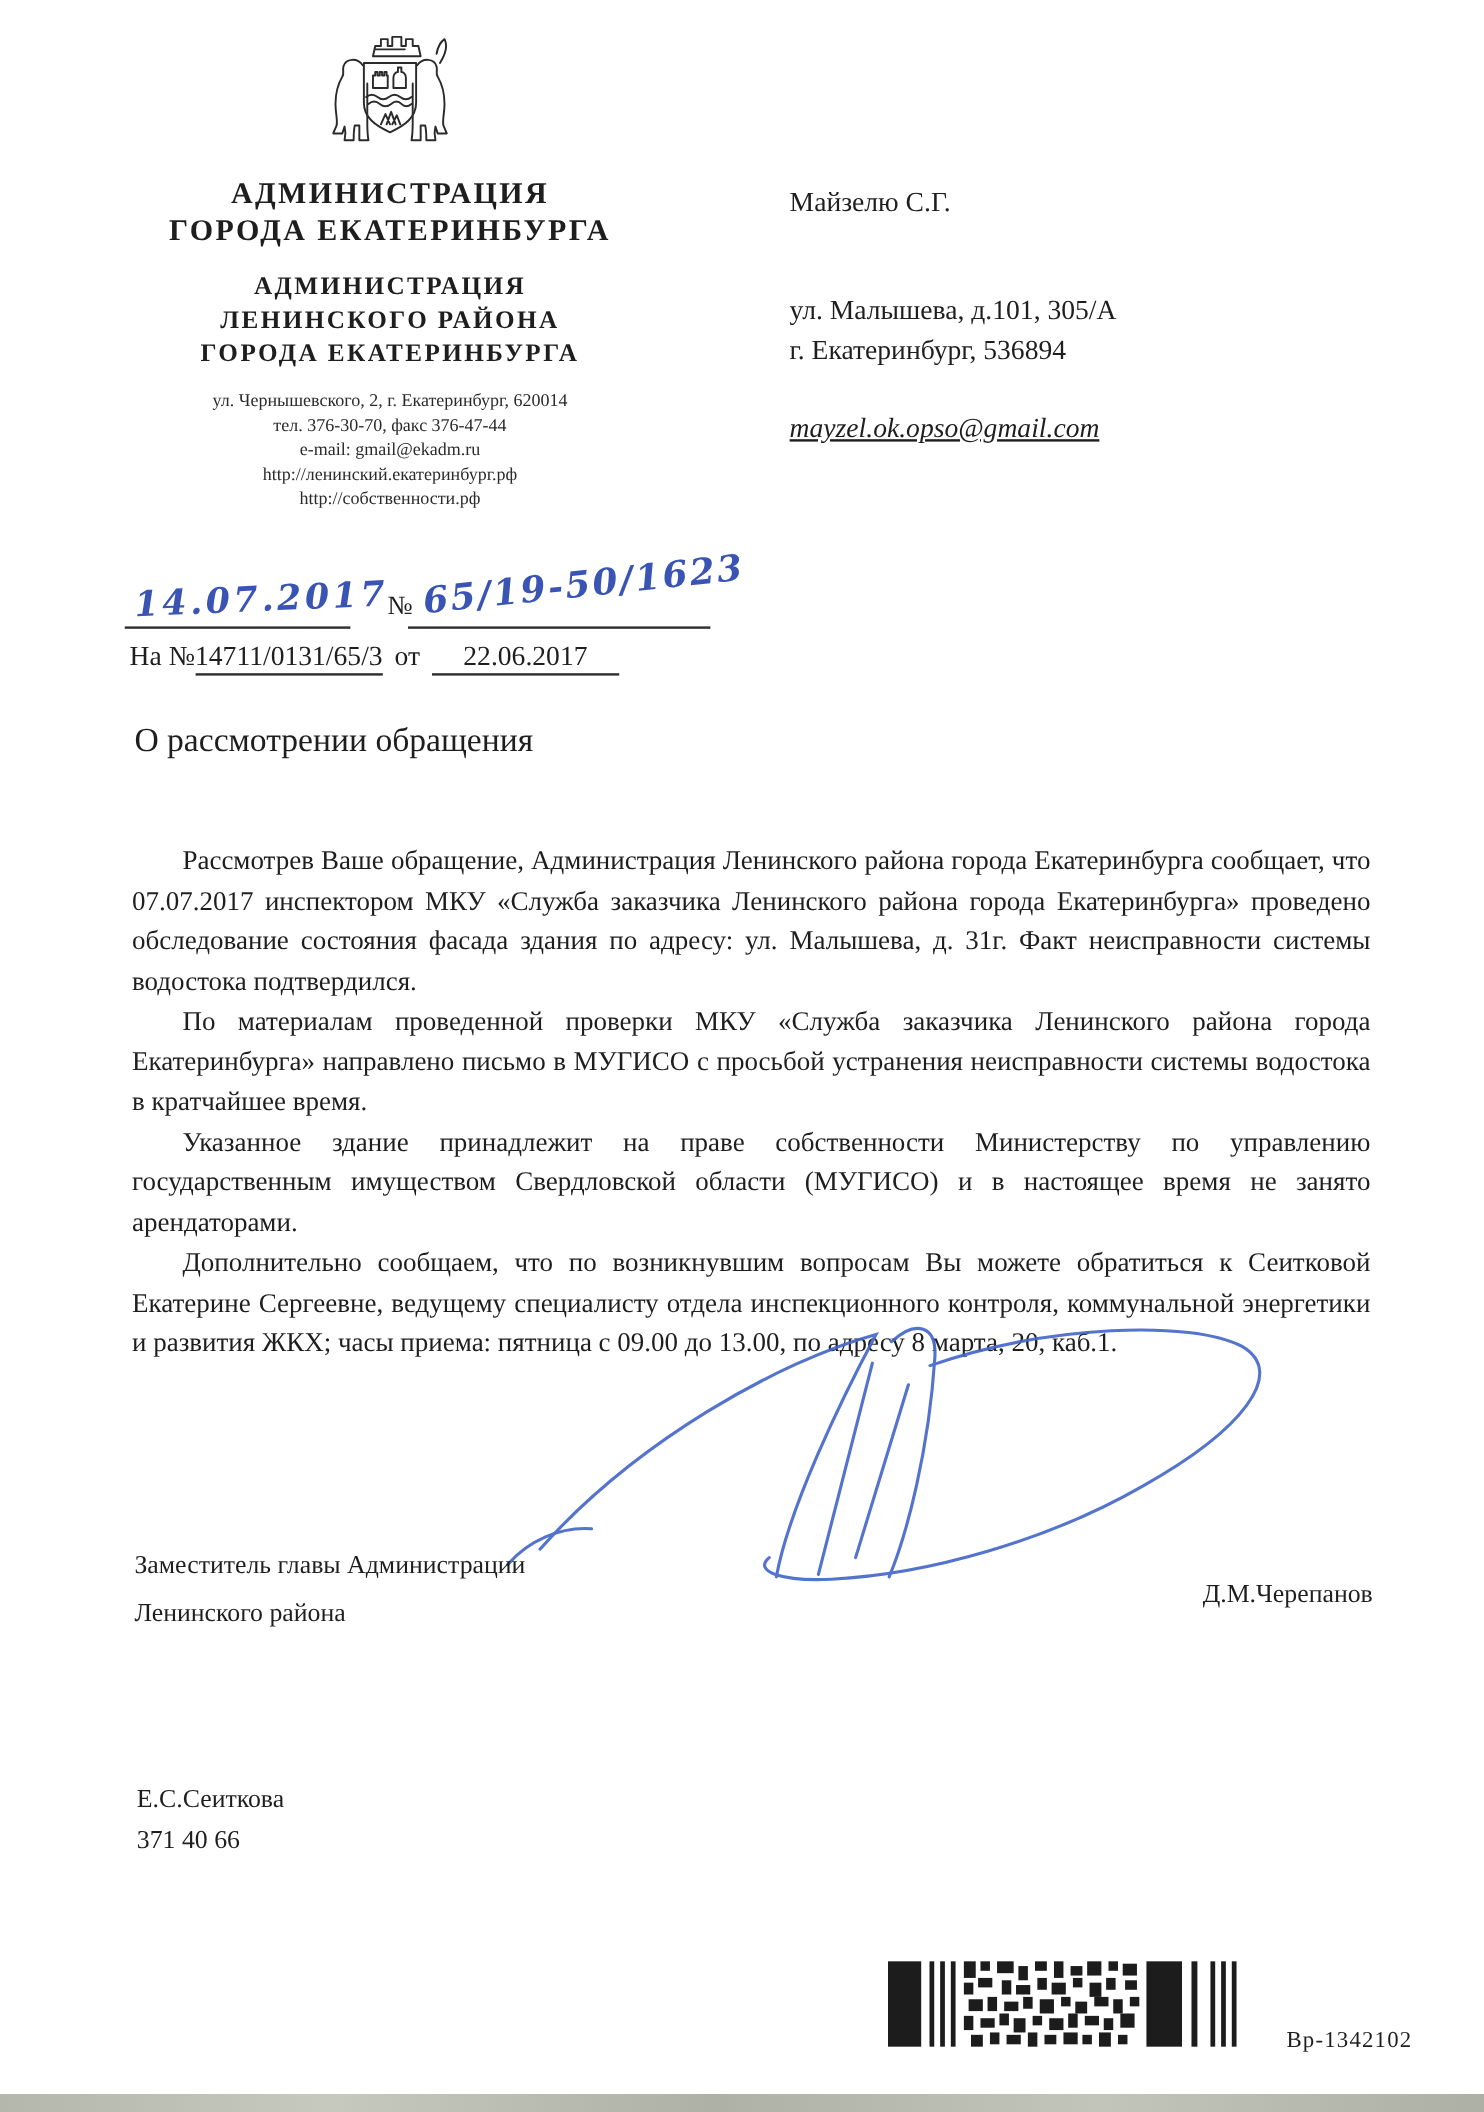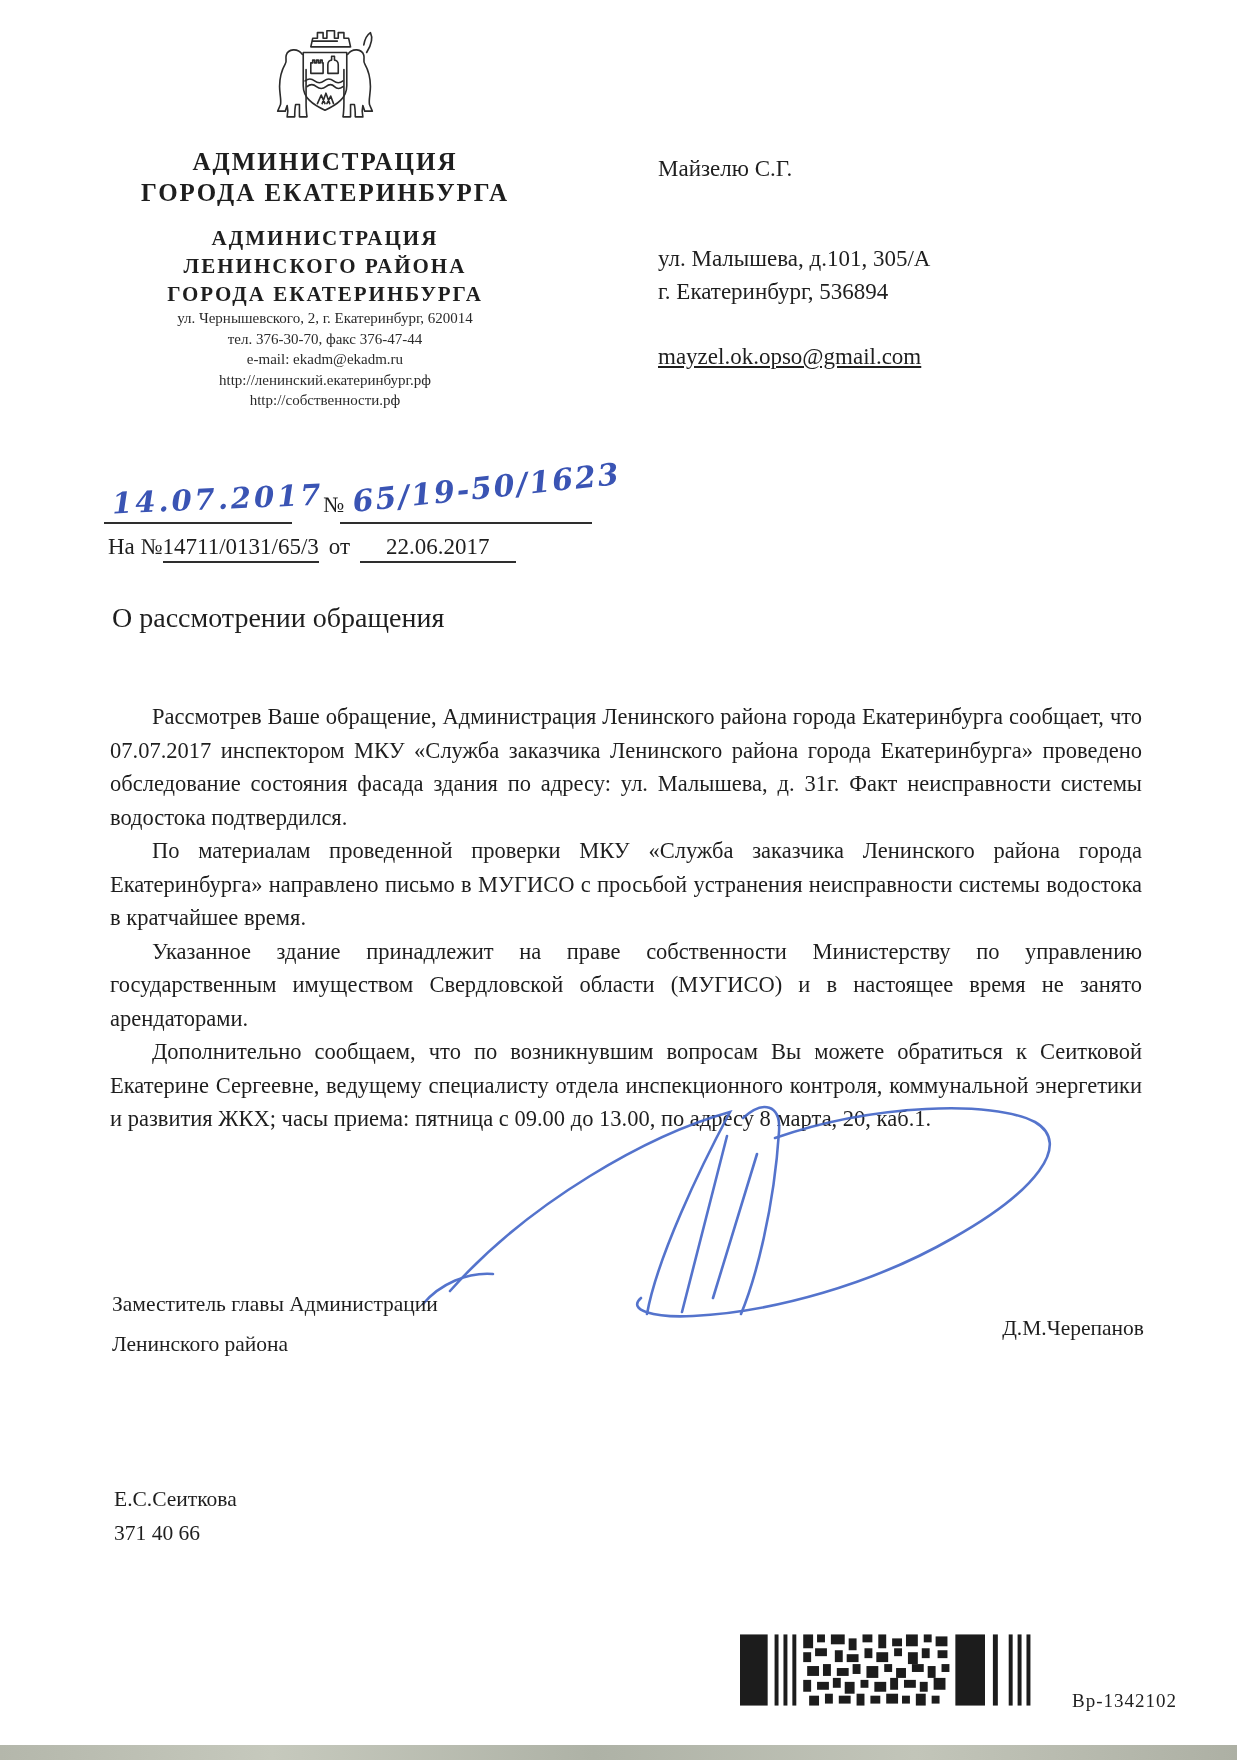--- a/index.html
+++ b/index.html
@@ -8,25 +8,25 @@
     position:relative; width:1237px; height:1760px; margin:0 auto;
     background:#ffffff; overflow:hidden;
     font-family:"Liberation Serif", serif; color:#1e1e1e;
   }
   
   .header-left { position:absolute; left:95px; top:26px; width:460px; text-align:center; }
   .emblem { display:block; margin:0 auto 14px auto; }
   .ln { fill:none; stroke:#2b2b2b; stroke-width:1.7; stroke-linejoin:round; stroke-linecap:round; }
   .org-city { font-weight:bold; font-size:25px; letter-spacing:2px; line-height:31px; margin-top:4px; }
   .org-district { font-weight:bold; font-size:21px; letter-spacing:2px; line-height:28px; margin-top:16px; }
-  .contact { font-size:15px; line-height:20.5px; color:#2a2a2a; }
+  .contact { font-size:15px; line-height:20.5px; margin-top:16px; color:#2a2a2a; }
   
   .recipient { position:absolute; left:658px; top:152px; font-size:23px; line-height:33px; }
   .recipient .name { margin-bottom:57px; }
-  .recipient .email { margin-top:32px; text-decoration:underline; }
+  .recipient .email { margin-top:32px; text-decoration:underline;font-style:italic; }
   
   .hand { position:absolute; color:#3a54b4; font-style:italic; font-weight:bold;
           font-family:"DejaVu Serif", serif; white-space:nowrap; }
   .hand-date { left:112px; top:482px; font-size:29px; letter-spacing:3px; transform:rotate(-2.5deg); }
   .hand-num  { left:352px; top:470px; font-size:30px; letter-spacing:2px; transform:rotate(-6deg); }
   .no-sign { position:absolute; left:323px; top:492px; font-size:22px; }
   .uline-1 { position:absolute; left:104px; top:522px; width:188px; border-top:2px solid #2e2e2e; }
   .uline-2 { position:absolute; left:340px; top:522px; width:252px; border-top:2px solid #2e2e2e; }
   .reply-row { position:absolute; left:108px; top:534px; font-size:23px; white-space:nowrap; }
   .reply-row .u { border-bottom:2px solid #2e2e2e; padding-bottom:2px; }
@@ -80,21 +80,21 @@
       <div>ГОРОДА ЕКАТЕРИНБУРГА</div>
     </div>
     <div class="org-district">
       <div>АДМИНИСТРАЦИЯ</div>
       <div>ЛЕНИНСКОГО РАЙОНА</div>
       <div>ГОРОДА ЕКАТЕРИНБУРГА</div>
     </div>
     <div class="contact">
       <div>ул. Чернышевского, 2, г. Екатеринбург, 620014</div>
       <div>тел. 376-30-70, факс 376-47-44</div>
-      <div>e-mail: ekadm@ekadm.ru</div>
+      <div>e-mail: gmail@ekadm.ru</div>
       <div>http://ленинский.екатеринбург.рф</div>
       <div>http://собственности.рф</div>
     </div>
   </div>
 
   <div class="recipient">
     <div class="name">Майзелю С.Г.</div>
     <div>ул. Малышева, д.101, 305/А</div>
     <div>г. Екатеринбург, 536894</div>
     <div class="email">mayzel.ok.opso@gmail.com</div>

